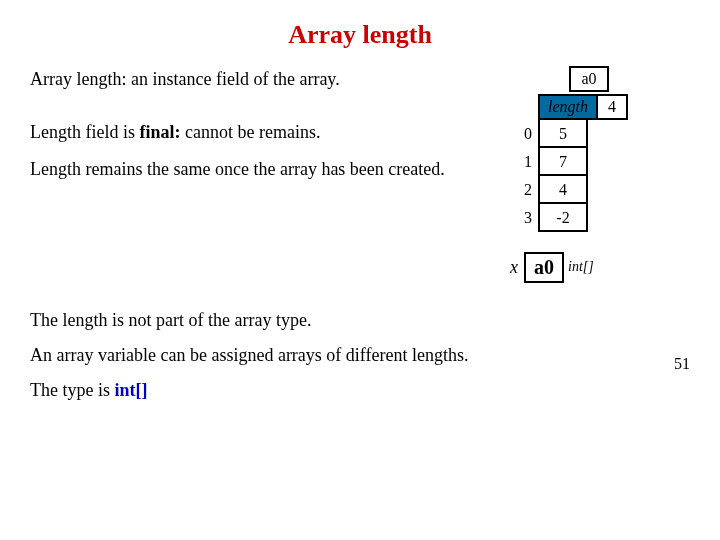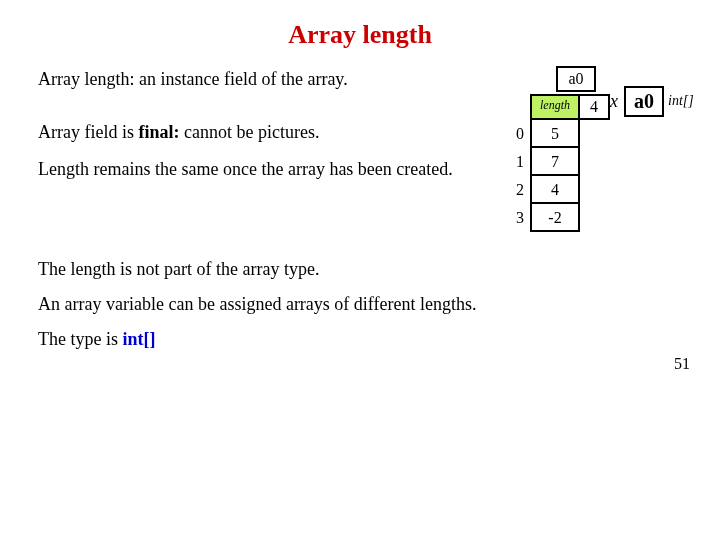--- a/index.html
+++ b/index.html
@@ -10,21 +10,21 @@
       font-family: 'Times New Roman', Times, serif;
       font-size: 18px;
       color: #000;
       overflow: hidden;
       position: relative;
     }
 
     .page {
       width: 720px;
       height: 387px;
-      padding: 20px 38px;
+      padding: 20px 30px;
       position: relative;
     }
 
     .title {
       text-align: center;
       font-size: 26px;
       font-weight: bold;
       color: #cc0000;
       margin-bottom: 16px;
     }
@@ -37,21 +37,21 @@
 
     .text-area {
       flex: 1;
       padding-right: 20px;
     }
 
     .diagram-area {
       width: 180px;
       flex-shrink: 0;
       display: flex;
-      flex-direction: row;
+      flex-direction: column;
       align-items: flex-start;
       padding-top: 0;
     }
 
     .line {
       margin-bottom: 10px;
       line-height: 1.5;
     }
 
     .bold-word {
@@ -86,22 +86,22 @@
 
     .array-header-row {
       display: flex;
       flex-direction: row;
       align-items: stretch;
     }
 
     .array-header-label {
       border: 2px solid #000;
       padding: 2px 8px;
-      font-size: 12px;
-      background: #bef264;
+      font-size: 16px;
+      background: #0369a1;
       font-style: italic;
     }
 
     .array-header-value {
       border: 2px solid #000;
       border-left: none;
       padding: 2px 10px;
       font-size: 16px;
       background: #fff;
       font-weight: normal;
@@ -194,21 +194,21 @@
   <div class="title">Array length</div>
 
   <div class="content-area">
 
     <div class="text-area">
       <div class="line">Array length: an instance field of the array.</div>
 
       <div class="spacer"></div>
 
       <div class="line">
-        <span>Array field is </span><span class="bold-word">final:</span><span>  cannot be pictures.</span>
+        <span>Length field is </span><span class="bold-word">final:</span><span>  cannot be remains.</span>
       </div>
       <div class="line">Length remains the same once the array has been created.</div>
     </div>
 
     <div class="diagram-area">
       <div class="array-diagram">
         <div class="a0-label">a0</div>
         <div class="array-header-row">
           <div class="row-index"></div>
           <div class="array-header-label">length</div>

